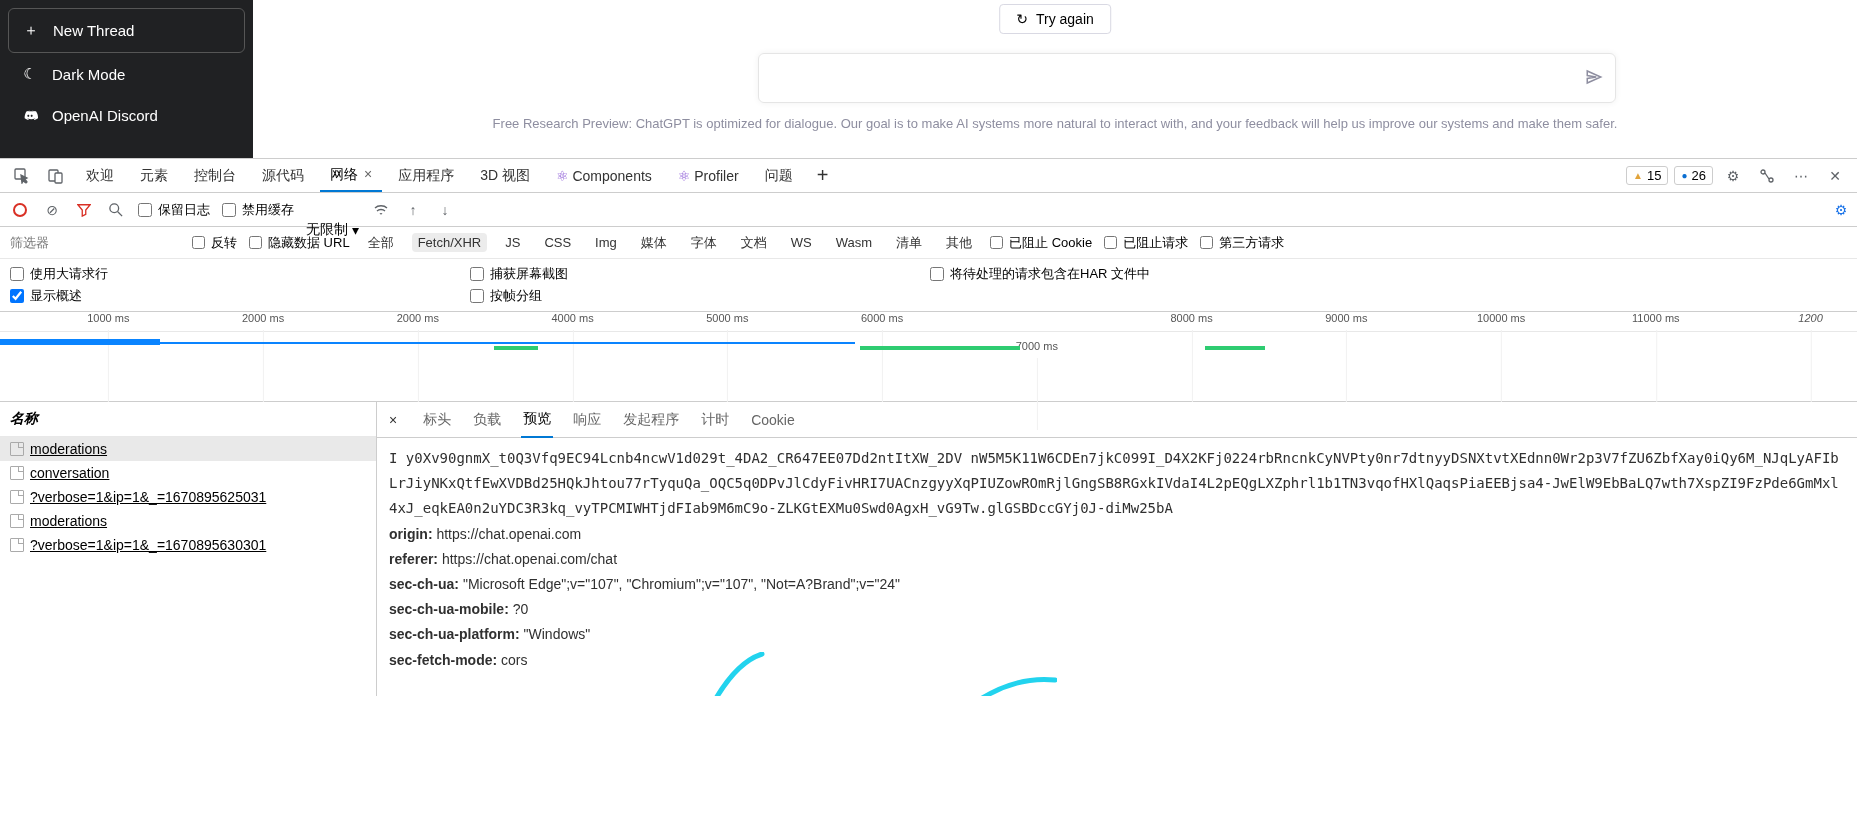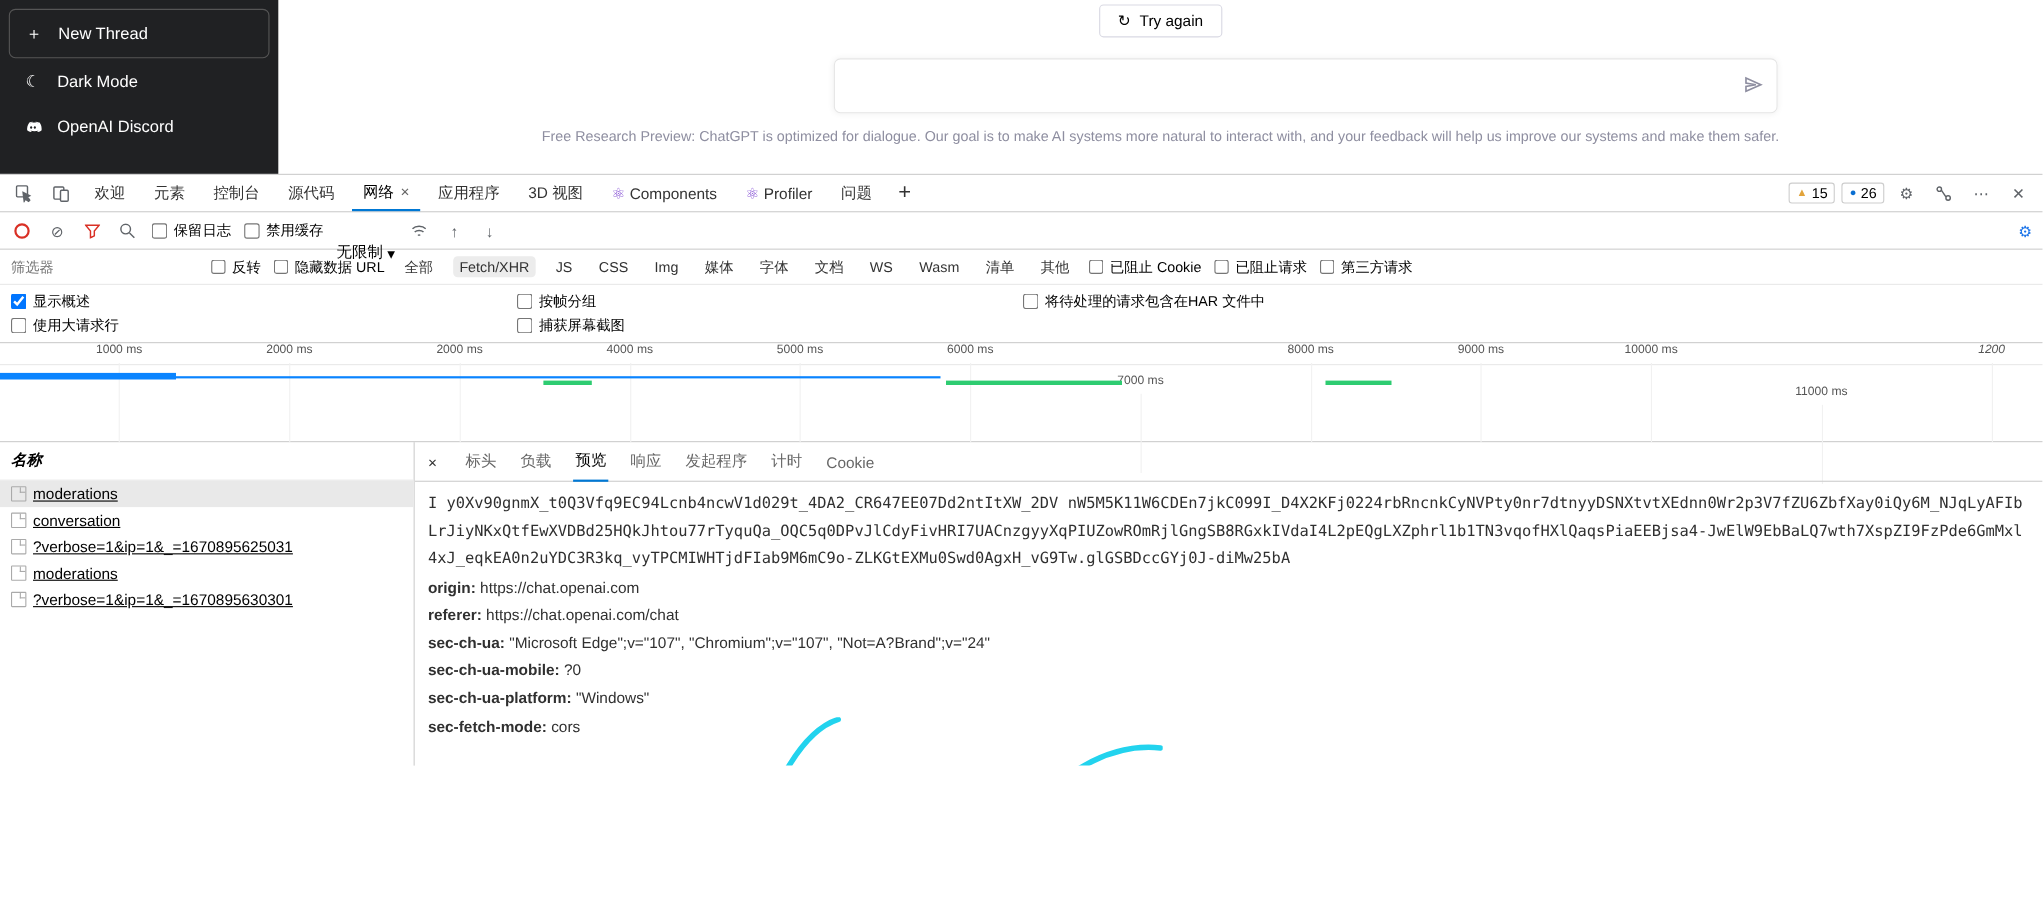--- a/index.html
+++ b/index.html
@@ -230,36 +230,36 @@
       </label>
     <label class="cookie-ck">
         <input type="checkbox" style="">
         <span>第三方请求</span>
       </label>
   </div>
 
   <div class="opts-outer">
     <div class="opts-col">
       <label class="ck">
+          <input type="checkbox" style="">
+          <span>使用大请求行</span>
+        </label>
+      <label class="ck">
           <input type="checkbox" checked="" style="">
           <span>显示概述</span>
         </label>
+    </div>
+    <div class="opts-col">
       <label class="ck">
           <input type="checkbox" style="">
-          <span>使用大请求行</span>
-        </label>
-    </div>
-    <div class="opts-col">
+          <span>捕获屏幕截图</span>
+        </label>
       <label class="ck">
           <input type="checkbox" style="">
           <span>按帧分组</span>
-        </label>
-      <label class="ck">
-          <input type="checkbox" style="">
-          <span>捕获屏幕截图</span>
         </label>
     </div>
     <div class="opts-col">
       <label class="ck">
           <input type="checkbox" style="">
           <span>将待处理的请求包含在HAR 文件中</span>
         </label>
     </div>
   </div>
 
@@ -268,21 +268,21 @@
         <span class="tk" style="left: 5.83333%;">1000 ms</span>
         <span class="tk" style="left: 14.1667%;">2000 ms</span>
         <span class="tk" style="left: 22.5%;">2000 ms</span>
         <span class="tk" style="left: 30.8333%;">4000 ms</span>
         <span class="tk" style="left: 39.1667%;">5000 ms</span>
         <span class="tk" style="left: 47.5%;">6000 ms</span>
         <span class="tk" style="left: 55.8333%; margin-top: 28px;">7000 ms</span>
         <span class="tk" style="left: 64.1667%;">8000 ms</span>
         <span class="tk" style="left: 72.5%;">9000 ms</span>
         <span class="tk" style="left: 80.8333%;">10000 ms</span>
-        <span class="tk" style="left: 89.1667%; margin-top: 38px;">11000 ms</span>
+        <span class="tk" style="left: 89.1667%;">11000 ms</span>
         <span class="tk" style="left: 97.5%; font-style: italic;">1200</span>
       </div>
     <div class="tl-bars">
       <div class="bar blue thick" style="left:0;width:160px"></div>
       <div class="bar blue" style="left:155px;width:700px;top:2px;height:2px"></div>
       <div class="bar green" style="left:494px;width:44px;top:6px"></div>
       <div class="bar green" style="left:860px;width:160px;top:6px"></div>
       <div class="bar green" style="left:1205px;width:60px;top:6px"></div>
     </div>
   </div>

